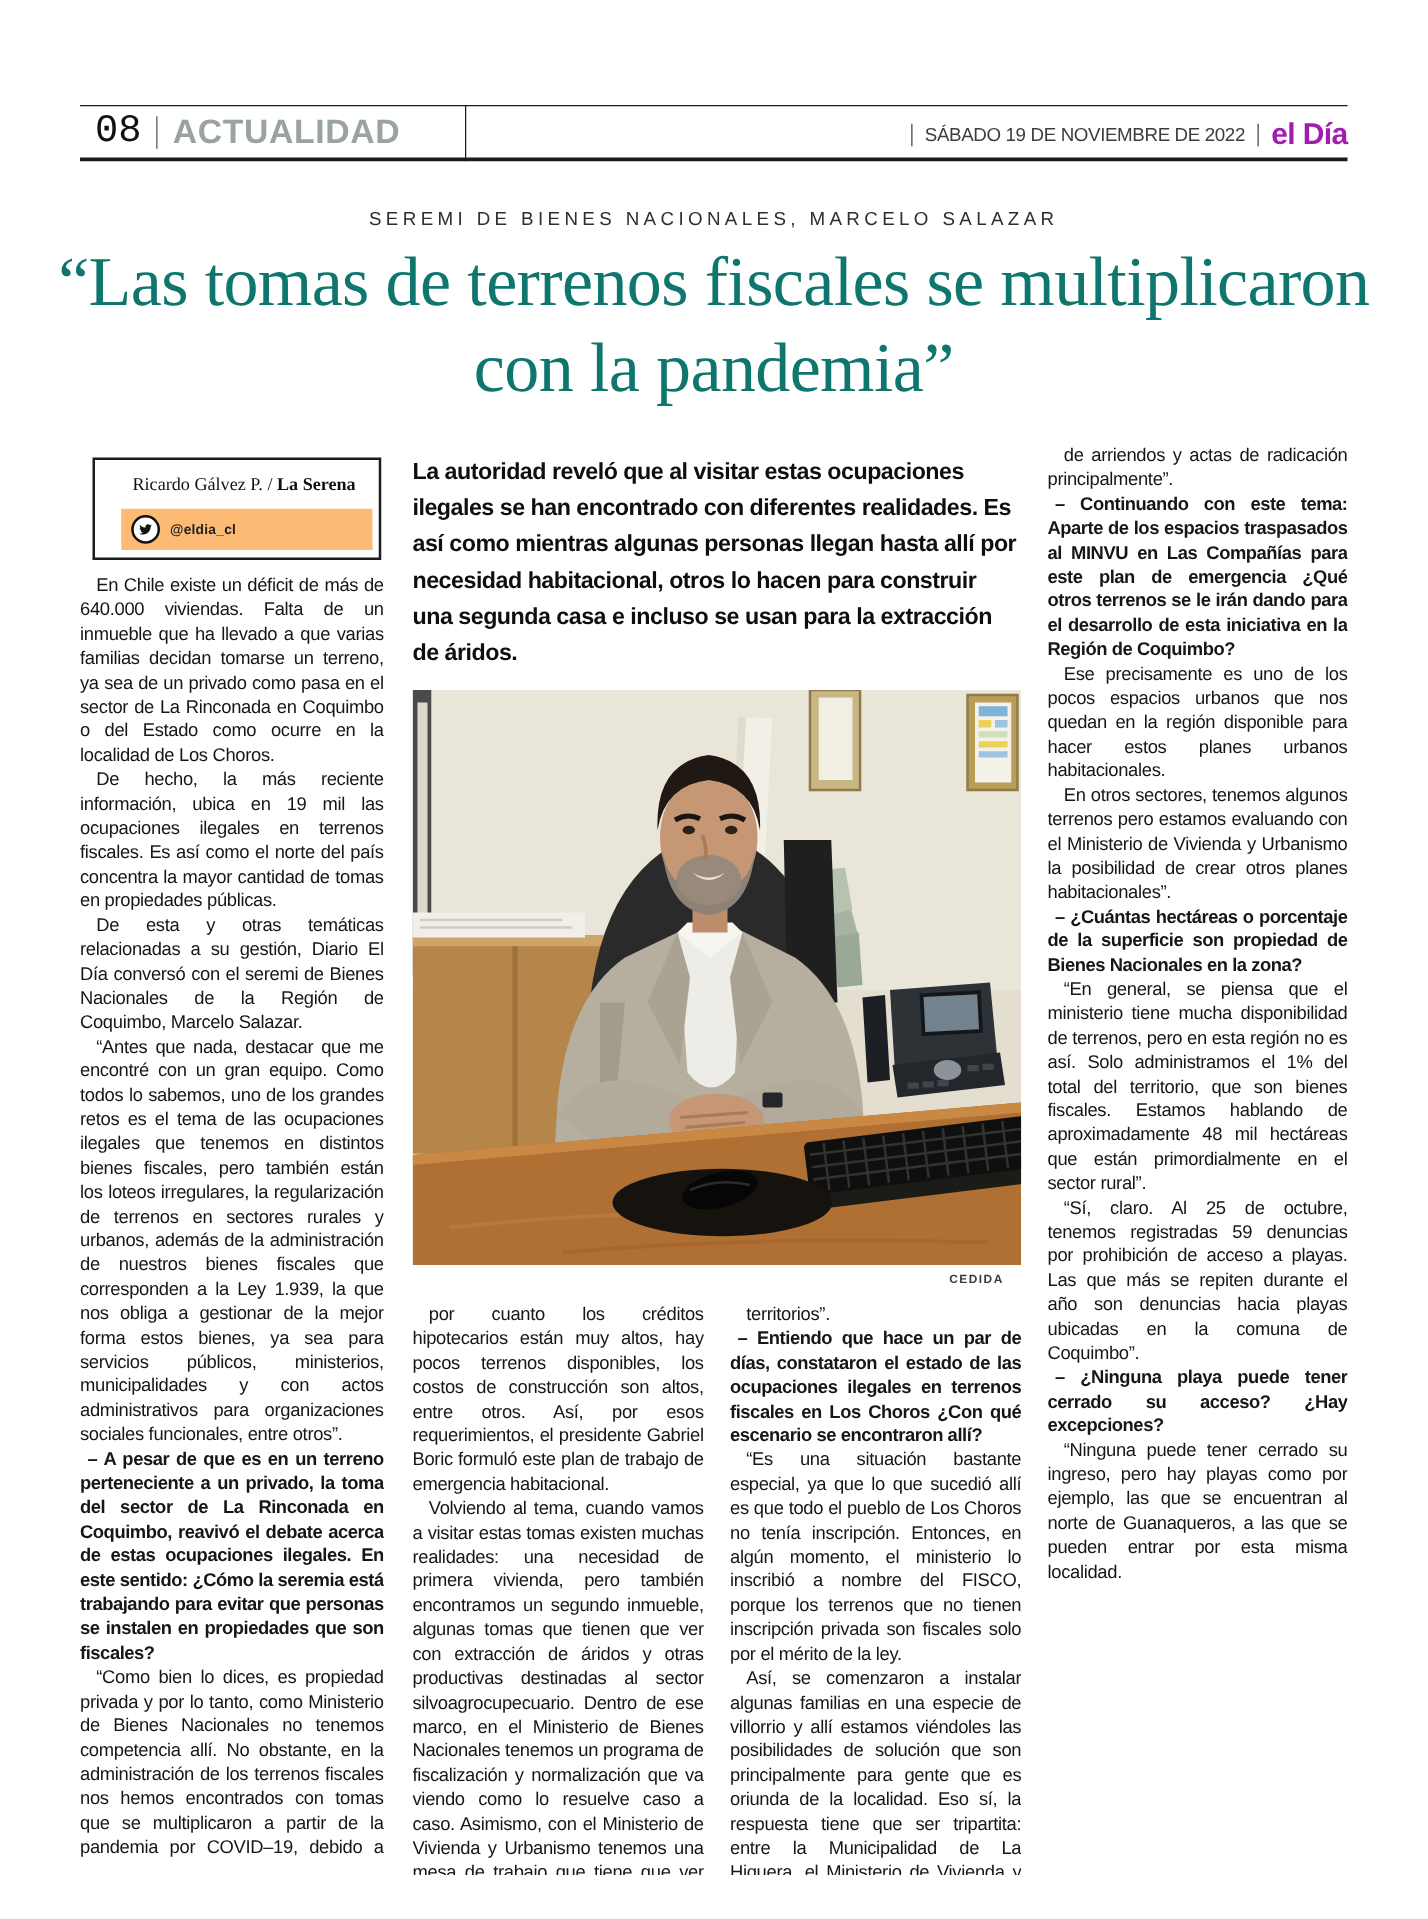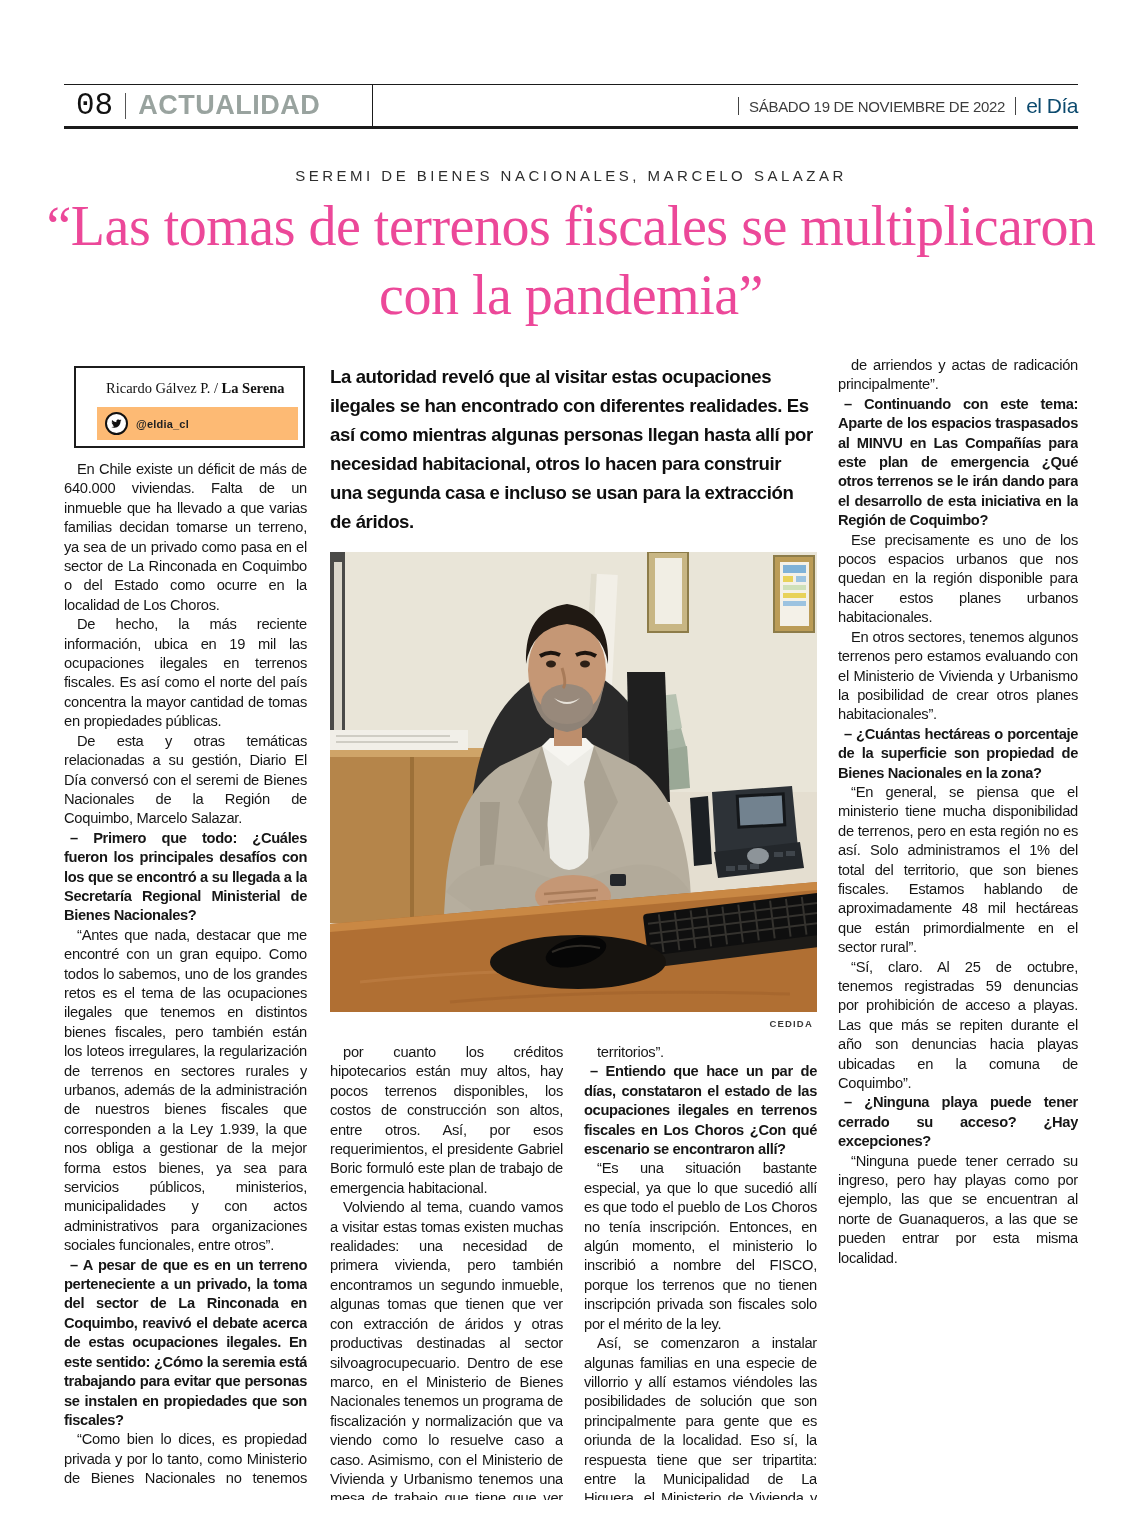--- a/index.html
+++ b/index.html
@@ -10,27 +10,27 @@
   .rule-top{top:84px;height:1px;}
   .rule-bottom{top:126px;height:3px;}
   .vdivider{position:absolute;left:372px;top:84px;height:45px;width:1px;background:#1b1b1b;}
   .mh-left{position:absolute;left:76px;top:88px;display:flex;align-items:center;gap:12px;}
   .pagenum{font-family:Liberation Mono, monospace;font-size:31px;color:#111;}
   .mh-sep{display:inline-block;width:1px;height:26px;background:#555;}
   .section{font-size:27px;font-weight:bold;letter-spacing:.5px;color:#99a39f;}
   .mh-right{position:absolute;right:64px;top:94px;display:flex;align-items:center;gap:10px;}
   .mh-sep2{display:inline-block;width:1px;height:18px;background:#444;}
   .issue-date{font-size:15px;letter-spacing:-0.3px;color:#3d3d3d;}
-  .brand{font-size:21px;font-weight:normal;letter-spacing:-0.5px;color:#0c4a6e;}
+  .brand{font-size:24px;font-weight:bold;letter-spacing:-0.5px;color:#a21caf;}
 
   
   .kicker{position:absolute;left:64px;top:167px;width:1014px;text-align:center;
     font-size:15px;letter-spacing:3.5px;color:#2e2e2e;}
   .headline{position:absolute;left:40px;top:192px;width:1062px;text-align:center;
-    font-family:"Liberation Serif",serif;font-size:56px;line-height:69px;color:#ec4899;font-weight:500;letter-spacing:-0.5px;}
+    font-family:"Liberation Serif",serif;font-size:56px;line-height:69px;color:#0f766e;font-weight:500;letter-spacing:-0.5px;}
 
   
   .col{position:absolute;overflow:hidden;}
   .col-left{left:64px;top:362px;width:243px;height:1125px;}
   .col-mid{left:330px;top:360px;width:487px;height:1140px;}
   .col-right{left:838px;top:356px;width:240px;height:1135px;}
 
   .body-text p{margin:0;font-size:14.7px;line-height:19.4px;letter-spacing:-0.25px;
     text-align:justify;text-indent:13px;color:#161616;}
   .body-text p.q{font-weight:bold;text-indent:6px;letter-spacing:-0.35px;}
@@ -42,21 +42,21 @@
   .tw-band{background:#fdba74;margin:0 5px 6px 5px;padding:5px 8px;display:flex;align-items:center;gap:8px;}
   .tw-icon{width:19px;height:19px;border-radius:50%;border:2px solid #111;display:flex;align-items:center;justify-content:center;background:#fff;}
   .tw-handle{font-size:11px;font-weight:bold;color:#222;letter-spacing:.2px;}
 
   
   .lede{font-size:18.6px;line-height:29px;font-weight:bold;text-align:left;color:#0e0e0e;letter-spacing:-0.4px;margin:2px 0 16px 0;}
 
   
   .photo-wrap{width:487px;height:460px;}
   .photo-wrap svg{display:block;width:100%;height:100%;}
-  .photo-credit{text-align:right;font-size:9.5px;font-weight:bold;letter-spacing:1.2px;color:#3a3a3a;margin:6px 4px 14px 0;}
+  .photo-credit{text-align:right;font-size:9.5px;font-weight:bold;letter-spacing:1.2px;color:#3a3a3a;margin:6px 14px 14px 0;}
 
   
   .twocol{display:flex;gap:21px;}
   .twocol .subcol{width:233px;overflow:hidden;}
 </style>
 </head>
 <body>
 
 <div class="rule rule-top"></div>
 <div class="mh-left">
@@ -88,21 +88,20 @@
             <path fill="#111" d="M23 5.1c-.8.4-1.7.6-2.6.8.9-.6 1.6-1.5 2-2.5-.9.5-1.9.9-2.9 1.1A4.6 4.6 0 0 0 11.6 8c0 .4 0 .7.1 1A13 13 0 0 1 2.2 4.2 4.6 4.6 0 0 0 3.6 10c-.7 0-1.4-.2-2-.5v.1c0 2.2 1.6 4.1 3.7 4.5-.4.1-.8.2-1.2.2-.3 0-.6 0-.9-.1.6 1.9 2.3 3.2 4.3 3.3A9.2 9.2 0 0 1 .7 19.5 13 13 0 0 0 7.7 21c8.4 0 13-7 13-13v-.6c.9-.6 1.7-1.4 2.3-2.3z"></path>
           </svg>
       </span>
       <span class="tw-handle">@eldia_cl</span>
     </div>
   </div>
   <div class="body-text">
       <p>En Chile existe un déficit de más de 640.000 viviendas. Falta de un inmueble que ha llevado a que varias familias decidan tomarse un terreno, ya sea de un privado como pasa en el sector de La Rinconada en Coquimbo o del Estado como ocurre en la localidad de Los Choros.</p>
       <p>De hecho, la más reciente información, ubica en 19 mil las ocupaciones ilegales en terrenos fiscales. Es así como el norte del país concentra la mayor cantidad de tomas en propiedades públicas.</p>
       <p>De esta y otras temáticas relacionadas a su gestión, Diario El Día conversó con el seremi de Bienes Nacionales de la Región de Coquimbo, Marcelo Salazar.</p>
-      <p class="q">– Primero que todo: ¿Cuáles fueron los principales desafíos con los que se encontró a su llegada a la Secretaría Regional Ministerial de Bienes Nacionales?</p>
       <p>“Antes que nada, destacar que me encontré con un gran equipo. Como todos lo sabemos, uno de los grandes retos es el tema de las ocupaciones ilegales que tenemos en distintos bienes fiscales, pero también están los loteos irregulares, la regularización de terrenos en sectores rurales y urbanos, además de la administración de nuestros bienes fiscales que corresponden a la Ley 1.939, la que nos obliga a gestionar de la mejor forma estos bienes, ya sea para servicios públicos, ministerios, municipalidades y con actos administrativos para organizaciones sociales funcionales, entre otros”.</p>
       <p class="q">– A pesar de que es en un terreno perteneciente a un privado, la toma del sector de La Rinconada en Coquimbo, reavivó el debate acerca de estas ocupaciones ilegales. En este sentido: ¿Cómo la seremia está trabajando para evitar que personas se instalen en propiedades que son fiscales?</p>
       <p>“Como bien lo dices, es propiedad privada y por lo tanto, como Ministerio de Bienes Nacionales no tenemos competencia allí. No obstante, en la administración de los terrenos fiscales nos hemos encontrados con tomas que se multiplicaron a partir de la pandemia por COVID–19, debido a que claramente existe una necesidad a nivel nacional y regional de acceso a la vivienda que es cada vez más difícil,</p>
     </div>
 </div>
 
 <div class="col col-mid">
   <div class="lede">La autoridad reveló que al visitar estas ocupaciones ilegales se han encontrado con diferentes realidades. Es así como mientras algunas personas llegan hasta allí por necesidad habitacional, otros lo hacen para construir una segunda casa e incluso se usan para la extracción de áridos.</div>
 
   <div class="photo-wrap">

